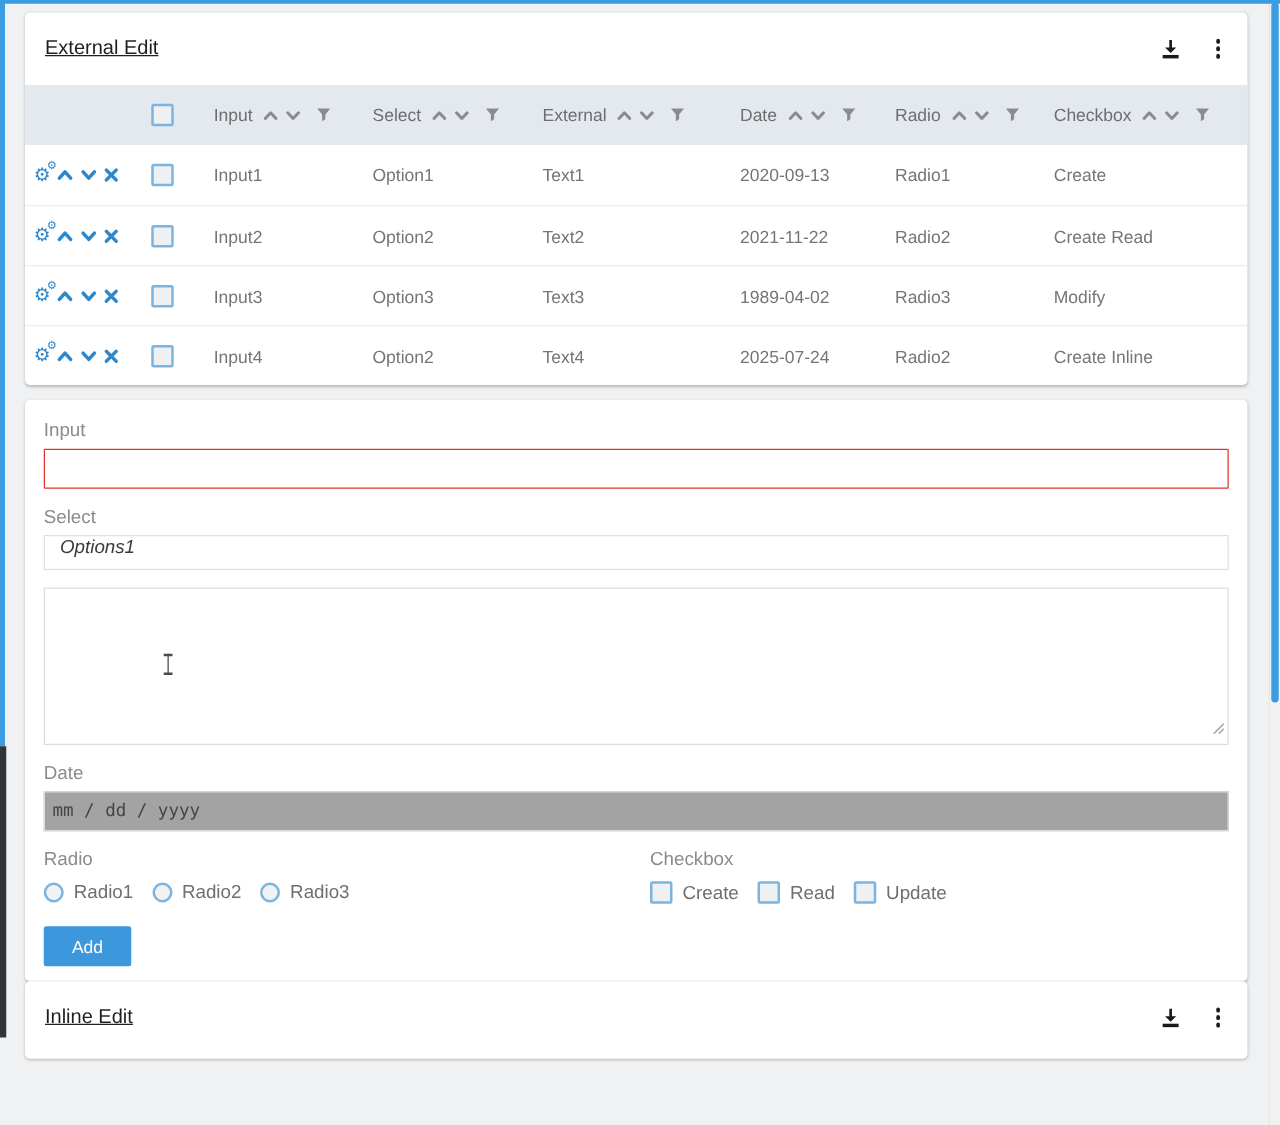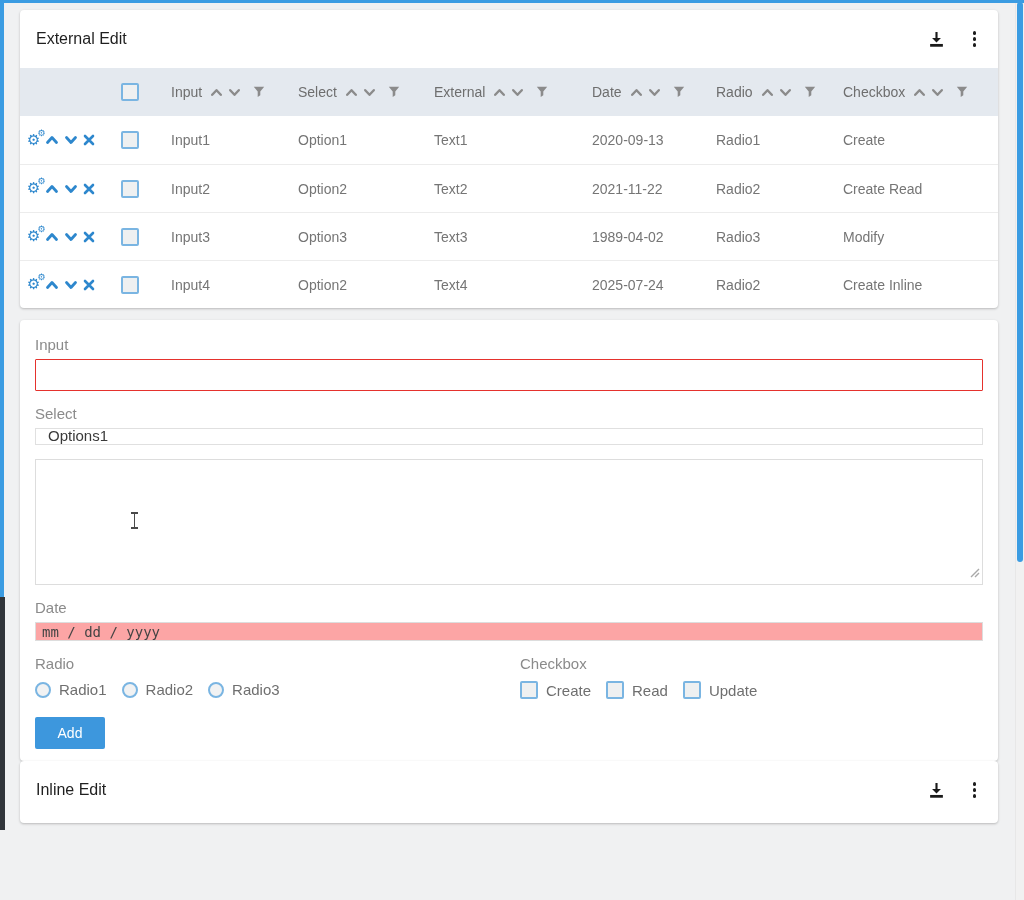--- a/index.html
+++ b/index.html
@@ -24,21 +24,21 @@
     margin-left: 20px;
     border-radius: 4px;
     box-shadow: 0 1px 3px rgba(0,0,0,0.14), 0 1px 2px rgba(0,0,0,0.10);
   }
   .card-titlebar {
     height: 58px;
     display: flex;
     align-items: center;
     padding: 0 18px 0 16px;
   }
-  .card-title { font-size: 16px; color: #1f1f1f; flex: 1; }
+  .card-title { font-size: 16px; color: #1f1f1f; flex: 1; text-decoration: underline; }
   .titlebar-icons { display: flex; align-items: center; gap: 24px; }
   .icon-btn { cursor: pointer; display: flex; align-items: center; justify-content: center; }
   .kebab { display: flex; flex-direction: column; gap: 2.5px; padding: 2px 4px; }
   .kebab i { width: 3.5px; height: 3.5px; background: #1c1c1c; border-radius: 50%; }
 
   
   .grid-table { width: 100%; font-size: 14px; }
   .grid-row {
     display: grid;
     grid-template-columns: 90px 61px 127px 136px 158px 124px 127px 1fr;
@@ -73,40 +73,41 @@
   .form-group { margin-bottom: 14px; }
   .text-input {
     width: 100%; height: 32px;
     border: 1px solid #ddd; border-radius: 1px;
     background: #fff; font-size: 15px; color: #333;
     padding: 0 12px; outline: none;
     font-family: "Liberation Sans", sans-serif;
   }
   .invalid { border: 1px solid #e5322d; }
   .select-box {
-    width: 100%; height: 17px;
+    width: 100%; height: 28px;
     border: 1px solid #e0e0e0; background: #fff;
-    display: flex; align-items: flex-end;
+    display: flex; align-items: flex-start;
     padding: 0 12px; font-size: 15px; color: #3a3a3a;
     cursor: pointer;
+    font-style: italic;
   }
   .textarea-box {
     position: relative;
     width: 100%; height: 126px;
     border: 1px solid #ddd; background: #fff;
   }
   .resize-handle { position: absolute; right: 2px; bottom: 2px; cursor: nwse-resize; }
   .ibeam { position: absolute; left: 94px; top: 52px; width: 9px; height: 17px; }
   .ibeam .stem { position: absolute; left: 3.5px; top: 0; width: 1.6px; height: 17px; background: #4a4a4a; }
   .ibeam .cap { position: absolute; left: 1px; width: 7px; height: 1.6px; background: #4a4a4a; }
   .ibeam .cap.top { top: 0; } .ibeam .cap.bot { bottom: 0; }
 
   .date-input {
-    width: 100%; height: 19px;
-    border: 1px solid #ddd; background: #fca5a5;
+    width: 100%; height: 32px;
+    border: 1px solid #ddd; background: #a3a3a3;
     display: flex; align-items: center;
     padding: 0 6px; font-size: 14px; color: #444;
     font-family: "DejaVu Sans Mono", monospace;
     cursor: text;
   }
 
   .two-col { display: flex; margin-bottom: 10px; }
   .col-left { width: 485px; }
   .col-right { flex: 1; }
   .options-row { display: flex; align-items: center; margin-top: 9px; }

